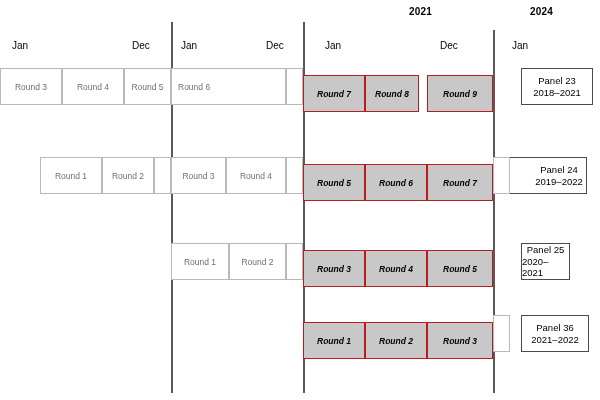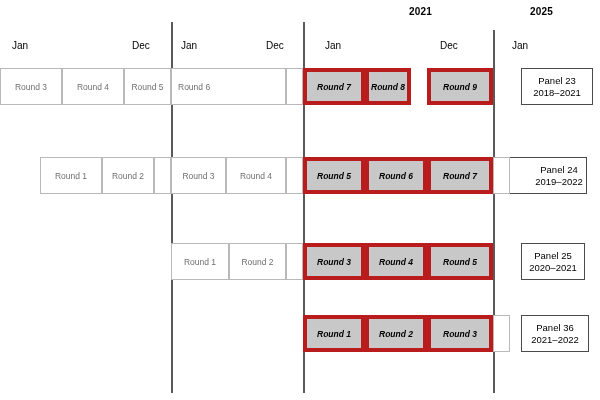--- a/index.html
+++ b/index.html
@@ -61,24 +61,25 @@
     border: 1px solid #b9b9b9;
     color: #6f6f6f;
     font-style: normal;
   }
   .round.past.leftal {
     justify-content: flex-start;
     padding-left: 6px;
   }
   .round.current {
     background: #c8c8c8;
-    border: 4px solid #b91c1c;
+    border: 1px solid #b91c1c;
     color: #000000;
     font-style: italic;
     font-weight: bold;
+    margin-top: 7px;
   }
   .round.gap {
     background: #ffffff;
     border: 1px solid #b9b9b9;
     color: transparent;
   }
 
   
   .panel-box {
     position: absolute;
@@ -99,39 +100,39 @@
 <body>
 
 <div id="stage">
   <div id="dividers-layer">
       <div class="vline" style="left: 171px; top: 22px; height: 371px; background: rgb(90, 90, 90);"></div>
       <div class="vline" style="left: 303px; top: 22px; height: 371px; background: rgb(90, 90, 90);"></div>
       <div class="vline" style="left: 493px; top: 30px; height: 363px; background: rgb(90, 90, 90);"></div>
     </div>
   <div id="years-layer">
       <div class="year-label" style="left: 409px; top: 6px;">2021</div>
-      <div class="year-label" style="left: 530px; top: 6px;">2025</div>
+      <div class="year-label" style="left: 530px; top: 6px;">2024</div>
     </div>
   <div id="months-layer">
       <div class="month-label" style="left: 12px; top: 40px;">Jan</div>
       <div class="month-label" style="left: 132px; top: 40px;">Dec</div>
       <div class="month-label" style="left: 181px; top: 40px;">Jan</div>
       <div class="month-label" style="left: 266px; top: 40px;">Dec</div>
       <div class="month-label" style="left: 325px; top: 40px;">Jan</div>
       <div class="month-label" style="left: 440px; top: 40px;">Dec</div>
       <div class="month-label" style="left: 512px; top: 40px;">Jan</div>
     </div>
   <div id="rows-layer">
       <div class="round past" style="left: 0px; top: 68px; width: 62px; height: 37px; z-index: 2;">Round 3</div>
       <div class="round past" style="left: 62px; top: 68px; width: 62px; height: 37px; z-index: 2;">Round 4</div>
       <div class="round past" style="left: 124px; top: 68px; width: 47px; height: 37px; z-index: 2;">Round 5</div>
       <div class="round past leftal" style="left: 171px; top: 68px; width: 115px; height: 37px; z-index: 2;">Round 6</div>
       <div class="round gap" style="left: 286px; top: 68px; width: 17px; height: 37px; z-index: 1;"></div>
       <div class="round current" style="left: 303px; top: 68px; width: 62px; height: 37px; z-index: 3;">Round 7</div>
-      <div class="round current" style="left: 365px; top: 68px; width: 46px; height: 37px; z-index: 3;">Round 8</div>
+      <div class="round current" style="left: 365px; top: 68px; width: 54px; height: 37px; z-index: 3;">Round 8</div>
       <div class="round current" style="left: 427px; top: 68px; width: 66px; height: 37px; z-index: 3;">Round 9</div>
       <div class="round past" style="left: 40px; top: 157px; width: 62px; height: 37px; z-index: 2;">Round 1</div>
       <div class="round past" style="left: 102px; top: 157px; width: 52px; height: 37px; z-index: 2;">Round 2</div>
       <div class="round gap" style="left: 154px; top: 157px; width: 17px; height: 37px; z-index: 1;"></div>
       <div class="round past" style="left: 171px; top: 157px; width: 55px; height: 37px; z-index: 2;">Round 3</div>
       <div class="round past" style="left: 226px; top: 157px; width: 60px; height: 37px; z-index: 2;">Round 4</div>
       <div class="round gap" style="left: 286px; top: 157px; width: 17px; height: 37px; z-index: 1;"></div>
       <div class="round current" style="left: 303px; top: 157px; width: 62px; height: 37px; z-index: 3;">Round 5</div>
       <div class="round current" style="left: 365px; top: 157px; width: 62px; height: 37px; z-index: 3;">Round 6</div>
       <div class="round current" style="left: 427px; top: 157px; width: 66px; height: 37px; z-index: 3;">Round 7</div>
@@ -149,21 +150,21 @@
     </div>
   <div id="panels-layer">
       <div class="panel-box" style="left: 521px; top: 68px; width: 72px; height: 37px; border-color: rgb(74, 74, 74);">
         <span class="pl">Panel 23</span>
         <span class="pl">2018–2021</span>
       </div>
       <div class="panel-box" style="left: 503px; top: 157px; width: 84px; height: 37px; border-color: rgb(74, 74, 74); padding-left: 28px;">
         <span class="pl">Panel 24</span>
         <span class="pl">2019–2022</span>
       </div>
-      <div class="panel-box" style="left: 521px; top: 243px; width: 64px; height: 37px; border-color: rgb(74, 74, 74);">
+      <div class="panel-box" style="left: 521px; top: 243px; width: 49px; height: 37px; border-color: rgb(74, 74, 74);">
         <span class="pl">Panel 25</span>
         <span class="pl">2020–2021</span>
       </div>
       <div class="panel-box" style="left: 521px; top: 315px; width: 68px; height: 37px; border-color: rgb(74, 74, 74);">
         <span class="pl">Panel 36</span>
         <span class="pl">2021–2022</span>
       </div>
     </div>
 </div>
 

